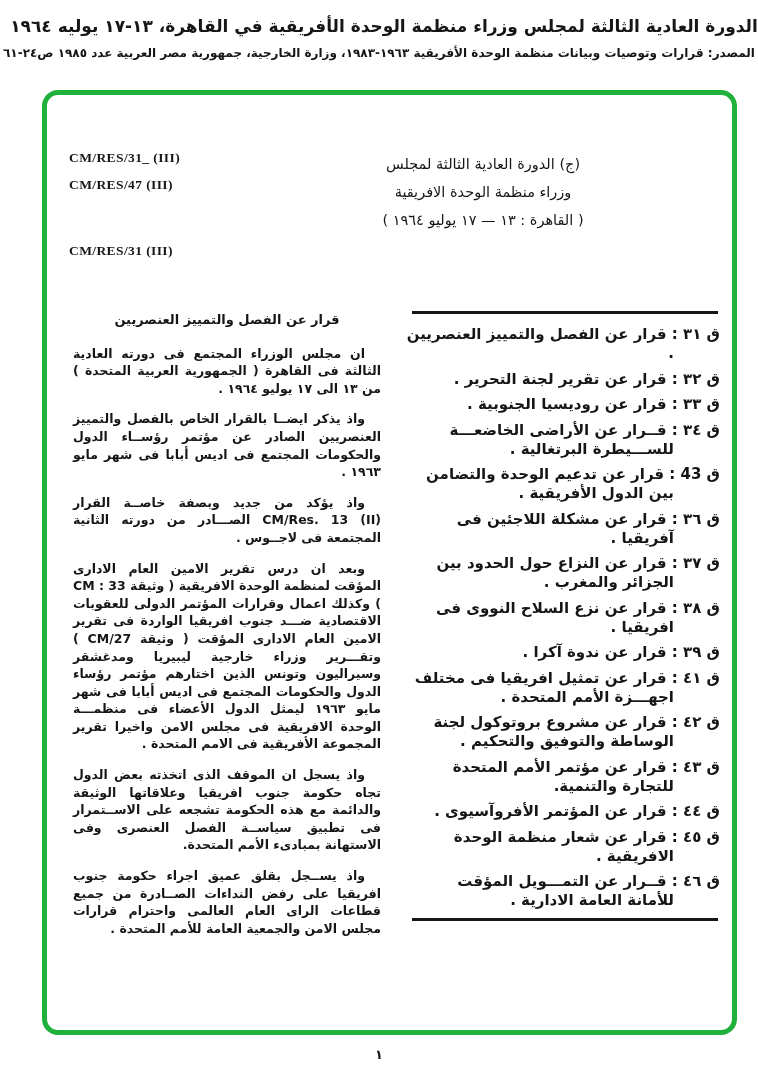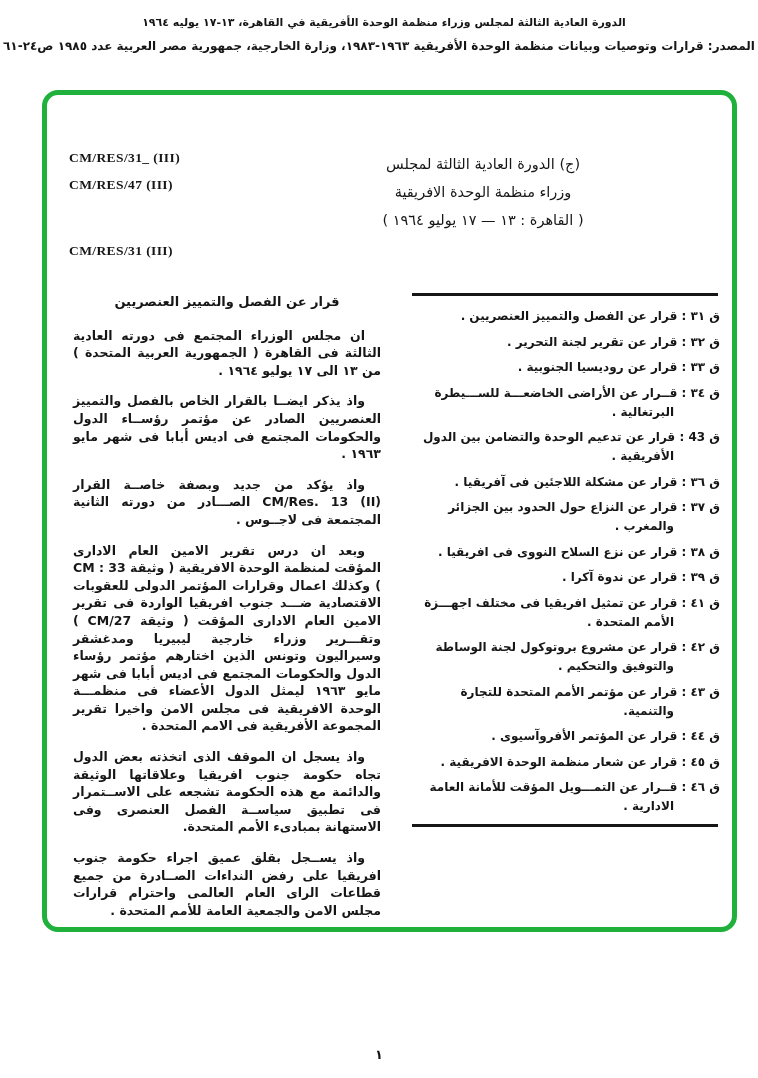--- a/index.html
+++ b/index.html
@@ -11,27 +11,27 @@
     font-family: "DejaVu Sans", sans-serif;
     overflow: hidden;
   }
   .page { position: relative; width: 758px; height: 1078px; }
 
   
   .hdr {
     position: absolute; top: 16px; left: 0; right: 0;
     text-align: center; direction: rtl; font-weight: bold;
   }
-  .hdr-line1 { font-size: 11px; letter-spacing: 0.2px; padding-left: 10px; }
+  .hdr-line1 { font-size: 17px; letter-spacing: 0.2px; padding-left: 10px; }
   .hdr-line2 { font-size: 12px; margin-top: 10px; }
 
   
   .frame {
     position: absolute; left: 42px; top: 90px;
-    width: 695px; height: 842px;
+    width: 695px; height: 945px;
     border: 5px solid #1fb13c;
     border-radius: 16px;
     background: #ffffff;
   }
 
   
   .top-block {
     position: absolute; top: 55px; left: 22px; right: 30px;
     display: flex; align-items: flex-start;
   }
@@ -47,35 +47,35 @@
     font-weight: normal; font-size: 14.5px; line-height: 28px;
   }
   .section-ref {
     position: absolute; top: 148px; left: 22px;
     font-family: "Liberation Serif", serif;
     font-weight: bold; font-size: 13.5px; letter-spacing: 0.4px;
   }
 
   
   .columns {
-    position: absolute; top: 198px; left: 14px; right: 12px;
+    position: absolute; top: 216px; left: 14px; right: 12px;
     display: flex; justify-content: space-between;
   }
   .left-col {
     width: 332px; flex: none;
     direction: rtl; text-align: justify;
     font-size: 12.5px; font-weight: bold; line-height: 17.6px;
   }
   .body-title { text-align: center; font-size: 13px; margin: 0 0 16px; text-indent: 0; }
   .left-col p { margin: 0 12px 13px; text-indent: 16px; }
 
   .right-col {
     width: 314px; flex: none;
     direction: rtl;
-    font-size: 12px; font-weight: bold; line-height: 19px;
+    font-size: 15px; font-weight: bold; line-height: 19px;
   }
   .rule { height: 3px; background: #161616; }
   .rule-top { margin: 0 2px 11px 6px; }
   .rule-bottom { margin: 8px 2px 0 6px; }
   .res-item {
     padding-right: 46px; text-indent: -46px;
     margin-bottom: 6.5px; text-align: right;
   }
 
   

